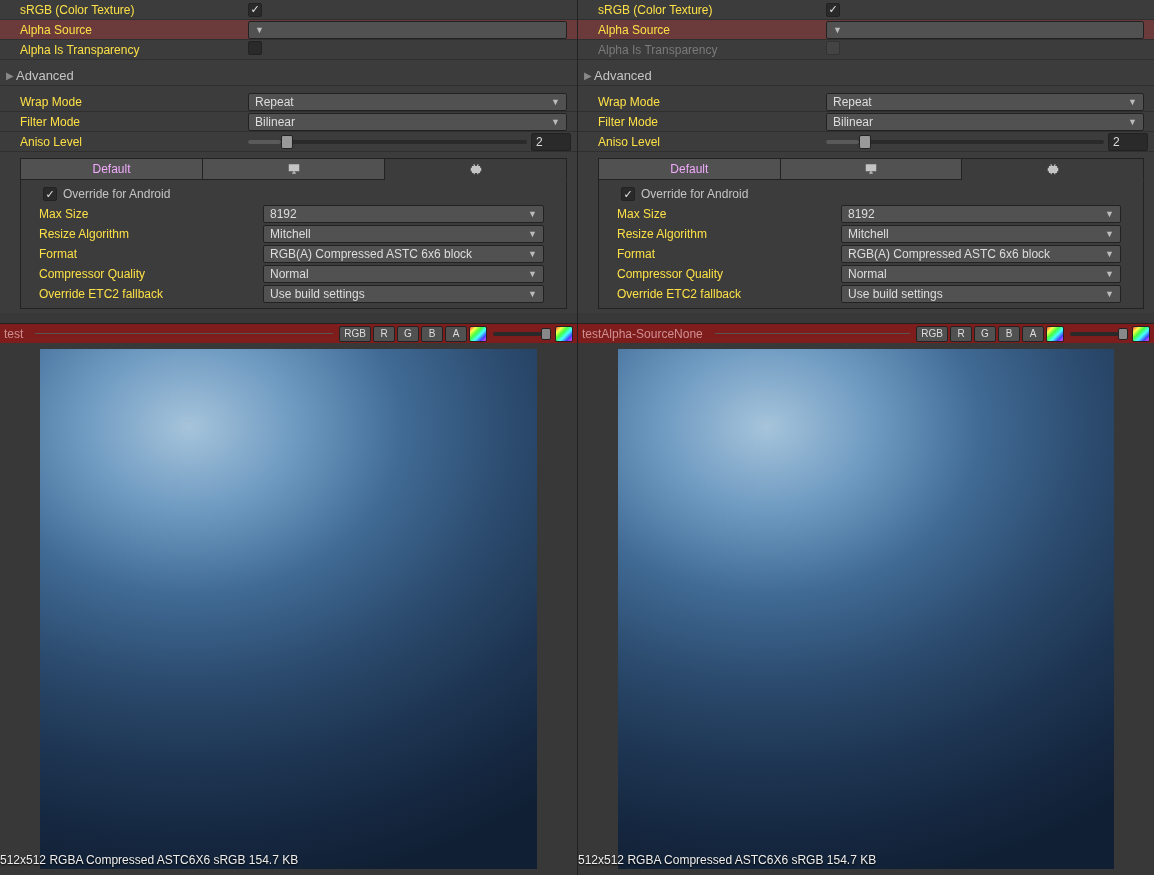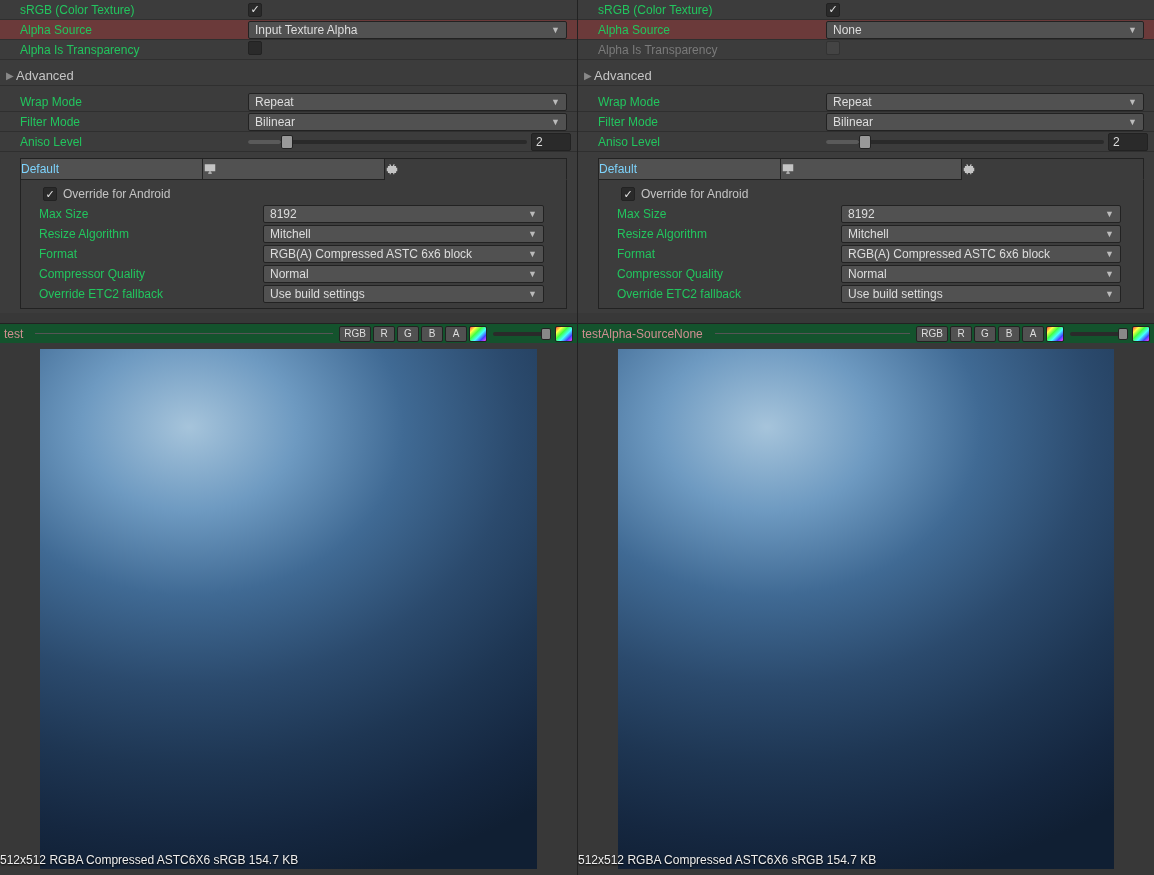--- a/index.html
+++ b/index.html
@@ -3,21 +3,21 @@
 <meta charset="utf-8">
 <style>
   * { box-sizing: border-box; margin: 0; padding: 0; }
   html, body { width: 1154px; height: 875px; overflow: hidden; background:#3c3c3c; font-family: Arial, Helvetica, sans-serif; font-size: 12px; color:#c4c4c4; }
   .cols { display:flex; width:100%; height:100%; }
   .col { width:577px; height:100%; display:flex; flex-direction:column; border-left:1px solid #222; }
   .col:first-child { border-left:none; }
 
   .row { display:flex; align-items:center; height:20px; padding:0 6px 0 20px; background:#3c3c3c; border-bottom:1px solid #2f2f2f; }
   .row.hl { background:#6b3a3a; }
-  .row .label { flex:0 0 228px; font-size:12px; color:#22c55e; white-space:nowrap; }
+  .row .label { flex:0 0 228px; font-size:12px; color:#fde047; white-space:nowrap; }
   .row.disabled .label { color:#7a7a7a; }
   .row .field { flex:1; }
 
   .check { width:14px; height:14px; border:1px solid #222; background:#2a2a2a; display:inline-flex; align-items:center; justify-content:center; color:#e6e6e6; font-size:11px; border-radius:2px; }
   .check.on::after { content:"✓"; }
   .check.off { background:#2a2a2a; }
   .check.disabled { background:#444; border-color:#333; }
 
   .dropdown { height:18px; background:#515151; border:1px solid #222; border-radius:2px; display:flex; align-items:center; padding:0 6px; position:relative; color:#ddd; margin-right:4px;}
   .dropdown .dd-label { flex:1; font-size:12px; }
@@ -30,31 +30,31 @@
   .sliderwrap { display:flex; align-items:center; gap:4px; }
   .slider { flex:1; height:4px; background:#2a2a2a; border-radius:2px; position:relative; }
   .slider .fill { position:absolute; left:0; top:0; bottom:0; background:#5a5a5a; border-radius:2px; }
   .slider .handle { position:absolute; top:-5px; width:12px; height:14px; background:#999; border:1px solid #222; border-radius:2px; }
   .numbox { width:40px; height:18px; background:#2a2a2a; border:1px solid #222; color:#ddd; display:flex; align-items:center; padding:0 4px; border-radius:2px; font-size:12px; }
 
   .spacer { height:6px; background:#3c3c3c; }
 
   .tabsbox { margin:0 10px 4px 20px; }
   .tabs { display:flex; height:22px; }
-  .tab { flex:1; background:#515151; border:1px solid #222; display:flex; align-items:center; justify-content:flex-start; color:#7dd3fc; font-size:12px; }
+  .tab { flex:1; background:#515151; border:1px solid #222; display:flex; align-items:center; justify-content:center; color:#f0abfc; font-size:12px; }
   .tab + .tab { border-left:none; }
   .tab.active { background:#3c3c3c; border-bottom-color:#3c3c3c; }
   .tab svg { width:14px; height:14px; fill:#c4c4c4; }
   .tabbody { border:1px solid #222; border-top:none; background:#3c3c3c; padding:4px 12px; }
   .tabbody .row { padding-left:6px; border-bottom:none; height:20px; }
   .tabbody .row .label { flex:0 0 224px; }
 
   .gap { flex:0 0 10px; background:#383838; }
 
-  .previewbar { height:20px; background:#14532d; border-top:1px solid #222; display:flex; align-items:center; padding:0 4px; gap:2px; }
+  .previewbar { height:20px; background:#7f1d1d; border-top:1px solid #222; display:flex; align-items:center; padding:0 4px; gap:2px; }
   .previewbar .pname { color:#cf8f91; font-size:12px; padding-right:6px; white-space:nowrap; }
   .previewbar .hr { flex:1; height:1px; background:#555; margin:0 4px; }
   .chbtn { height:16px; min-width:22px; padding:0 4px; background:#515151; border:1px solid #222; border-radius:2px; color:#ddd; font-size:10px; display:flex; align-items:center; justify-content:center; }
   .chbtn.icon { width:18px; min-width:18px; padding:0; }
   .chbtn.icon.rainbow { background: linear-gradient(135deg,#f44,#ff4,#4f4,#4ff,#44f,#f4f); }
   .miniSlider { width:56px; height:4px; background:#2a2a2a; border-radius:2px; position:relative; margin:0 4px; }
   .miniSlider .h { position:absolute; top:-4px; width:10px; height:12px; background:#888; border:1px solid #222; border-radius:2px; }
 
   .preview { flex:1; background:#383838; position:relative; overflow:hidden; }
   .preview .tex { position:absolute; left:40px; right:40px; top:6px; bottom:6px;
@@ -69,21 +69,20 @@
 
   <div class="col">
     <div class="row">
       <span class="label">sRGB (Color Texture)</span>
       <span class="field"><span class="check on"></span></span>
     </div>
     <div class="row hl">
       <span class="label">Alpha Source</span>
       <span class="field">
         <div class="dropdown">
-          <span class="dd-label">Input Texture Alpha</span>
           <span class="dd-arrow">▼</span>
         </div>
       </span>
     </div>
     <div class="row">
       <span class="label">Alpha Is Transparency</span>
       <span class="field"><span class="check off"></span></span>
     </div>
     <div class="spacer"></div>
     <div class="foldout">
@@ -218,21 +217,20 @@
 
   <div class="col">
     <div class="row">
       <span class="label">sRGB (Color Texture)</span>
       <span class="field"><span class="check on"></span></span>
     </div>
     <div class="row hl">
       <span class="label">Alpha Source</span>
       <span class="field">
         <div class="dropdown">
-          <span class="dd-label">None</span>
           <span class="dd-arrow">▼</span>
         </div>
       </span>
     </div>
     <div class="row disabled">
       <span class="label">Alpha Is Transparency</span>
       <span class="field"><span class="check disabled"></span></span>
     </div>
     <div class="spacer"></div>
     <div class="foldout">

